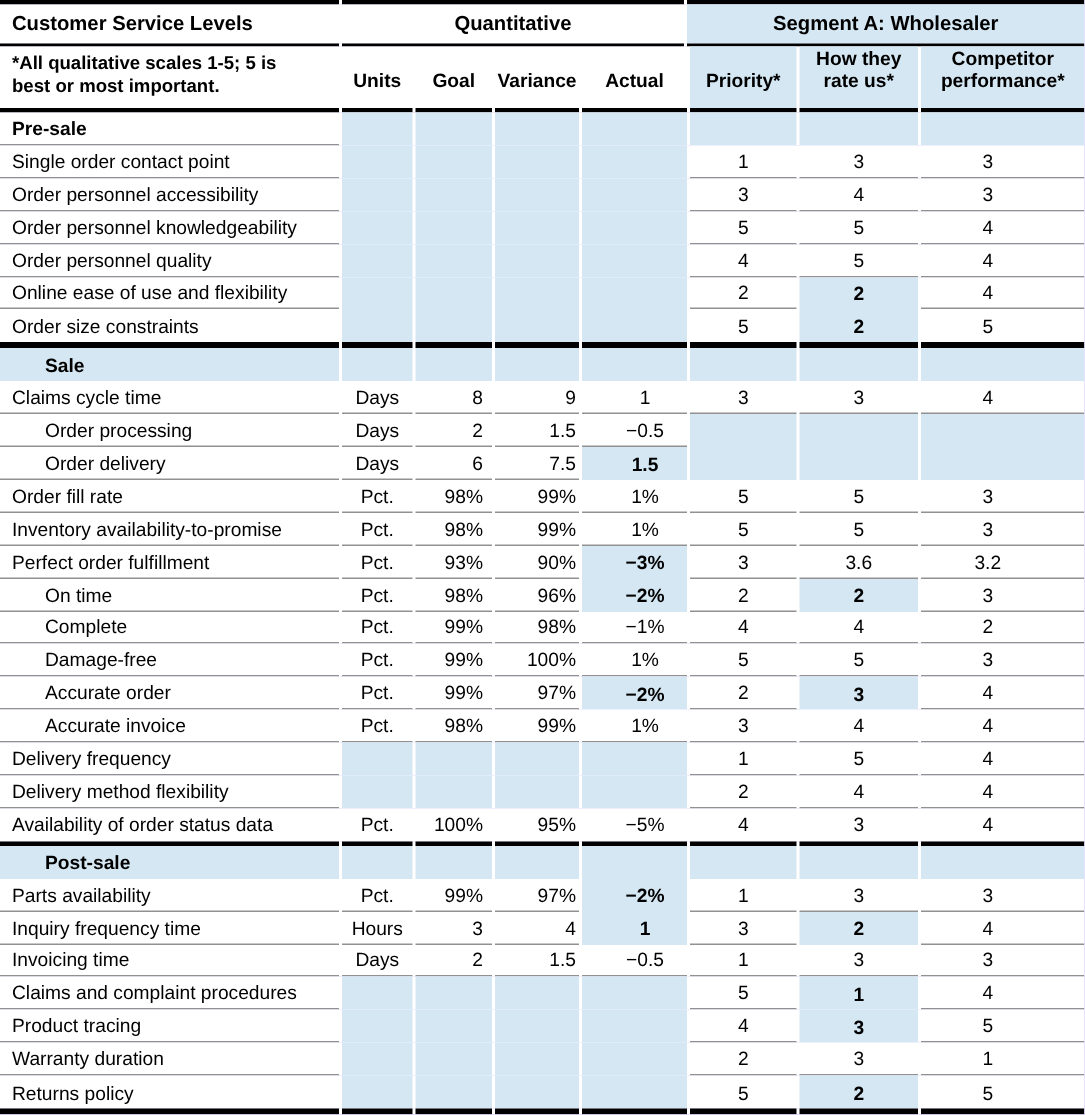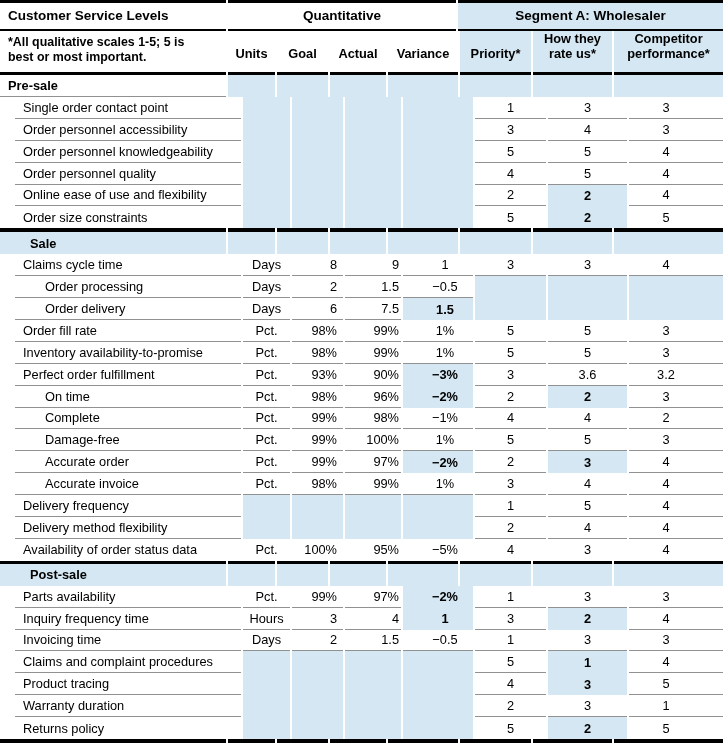--- a/index.html
+++ b/index.html
@@ -32,21 +32,21 @@
   .c-var{padding-left:14px;}
   .c-comp{padding-right:20px;}
   .h1row{height:26px;flex:none;}
   .h1row .cell{font-size:13.5px;font-weight:700;}
   .h2row{height:41px;flex:none;}
   .notecell{align-items:flex-start;padding-top:4px;font-size:12.4px;font-weight:bold;}
   .colhead{align-items:flex-end;justify-content:center;font-weight:700;
     padding-bottom:16px;text-align:center;}
   .secrow{height:22px;flex:none;}
   .secrow .cell{font-weight:700;}
-  .datarow{flex:1;padding-left:15px;}
+  .datarow{flex:1;}
   .hs3{height:3px;}
   .hs2{height:2px;}
 </style>
 </head>
 <body>
 
 <div class="page">
 
   <div class="row g3 seprow hs3">
     <div class="sc"></div>
@@ -68,22 +68,22 @@
 
   <div class="row h2row">
     <div class="cell pl8 notecell">
       <div>
         <div>*All qualitative scales 1-5; 5 is</div>
         <div>best or most important.</div>
       </div>
     </div>
     <div class="cell colhead">Units</div>
     <div class="cell colhead">Goal</div>
+    <div class="cell colhead">Variance</div>
     <div class="cell colhead">Actual</div>
-    <div class="cell colhead">Variance</div>
     <div class="cell colhead blue">Priority*</div>
     <div class="cell colhead blue">
       <div>
         <div>How they</div>
         <div>rate us*</div>
       </div>
     </div>
     <div class="cell colhead blue">
       <div>
         <div>Competitor</div>

